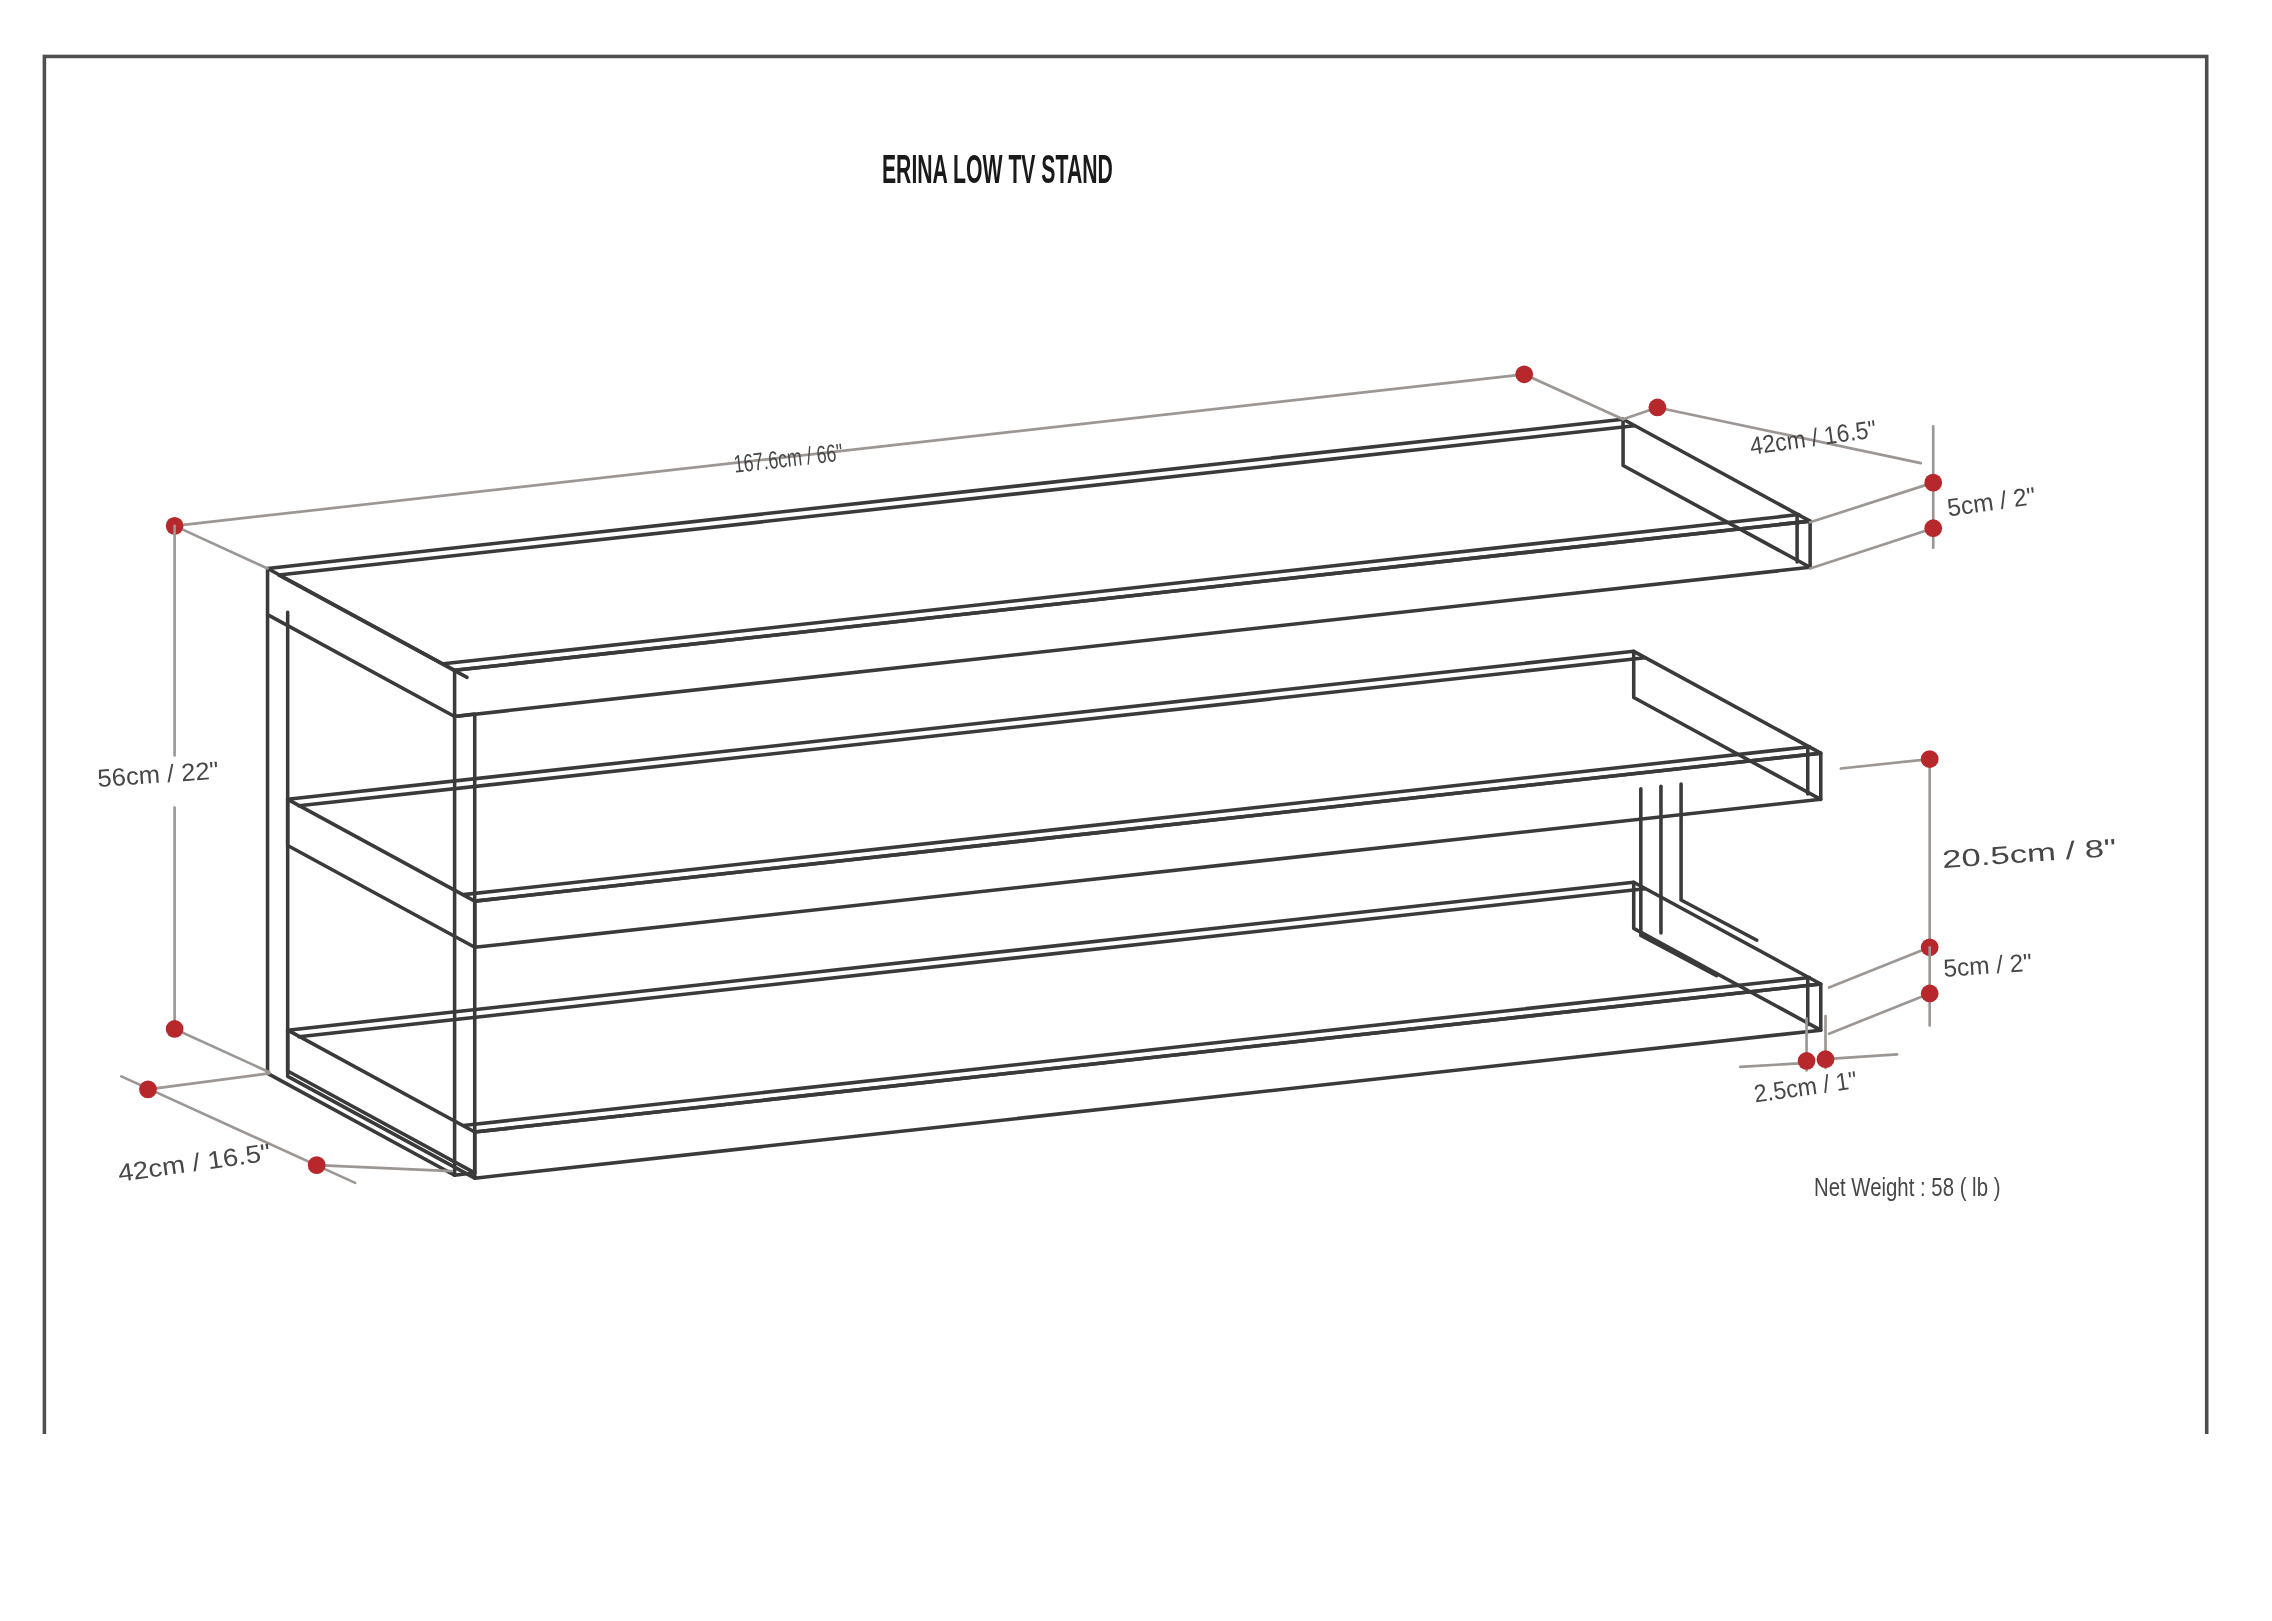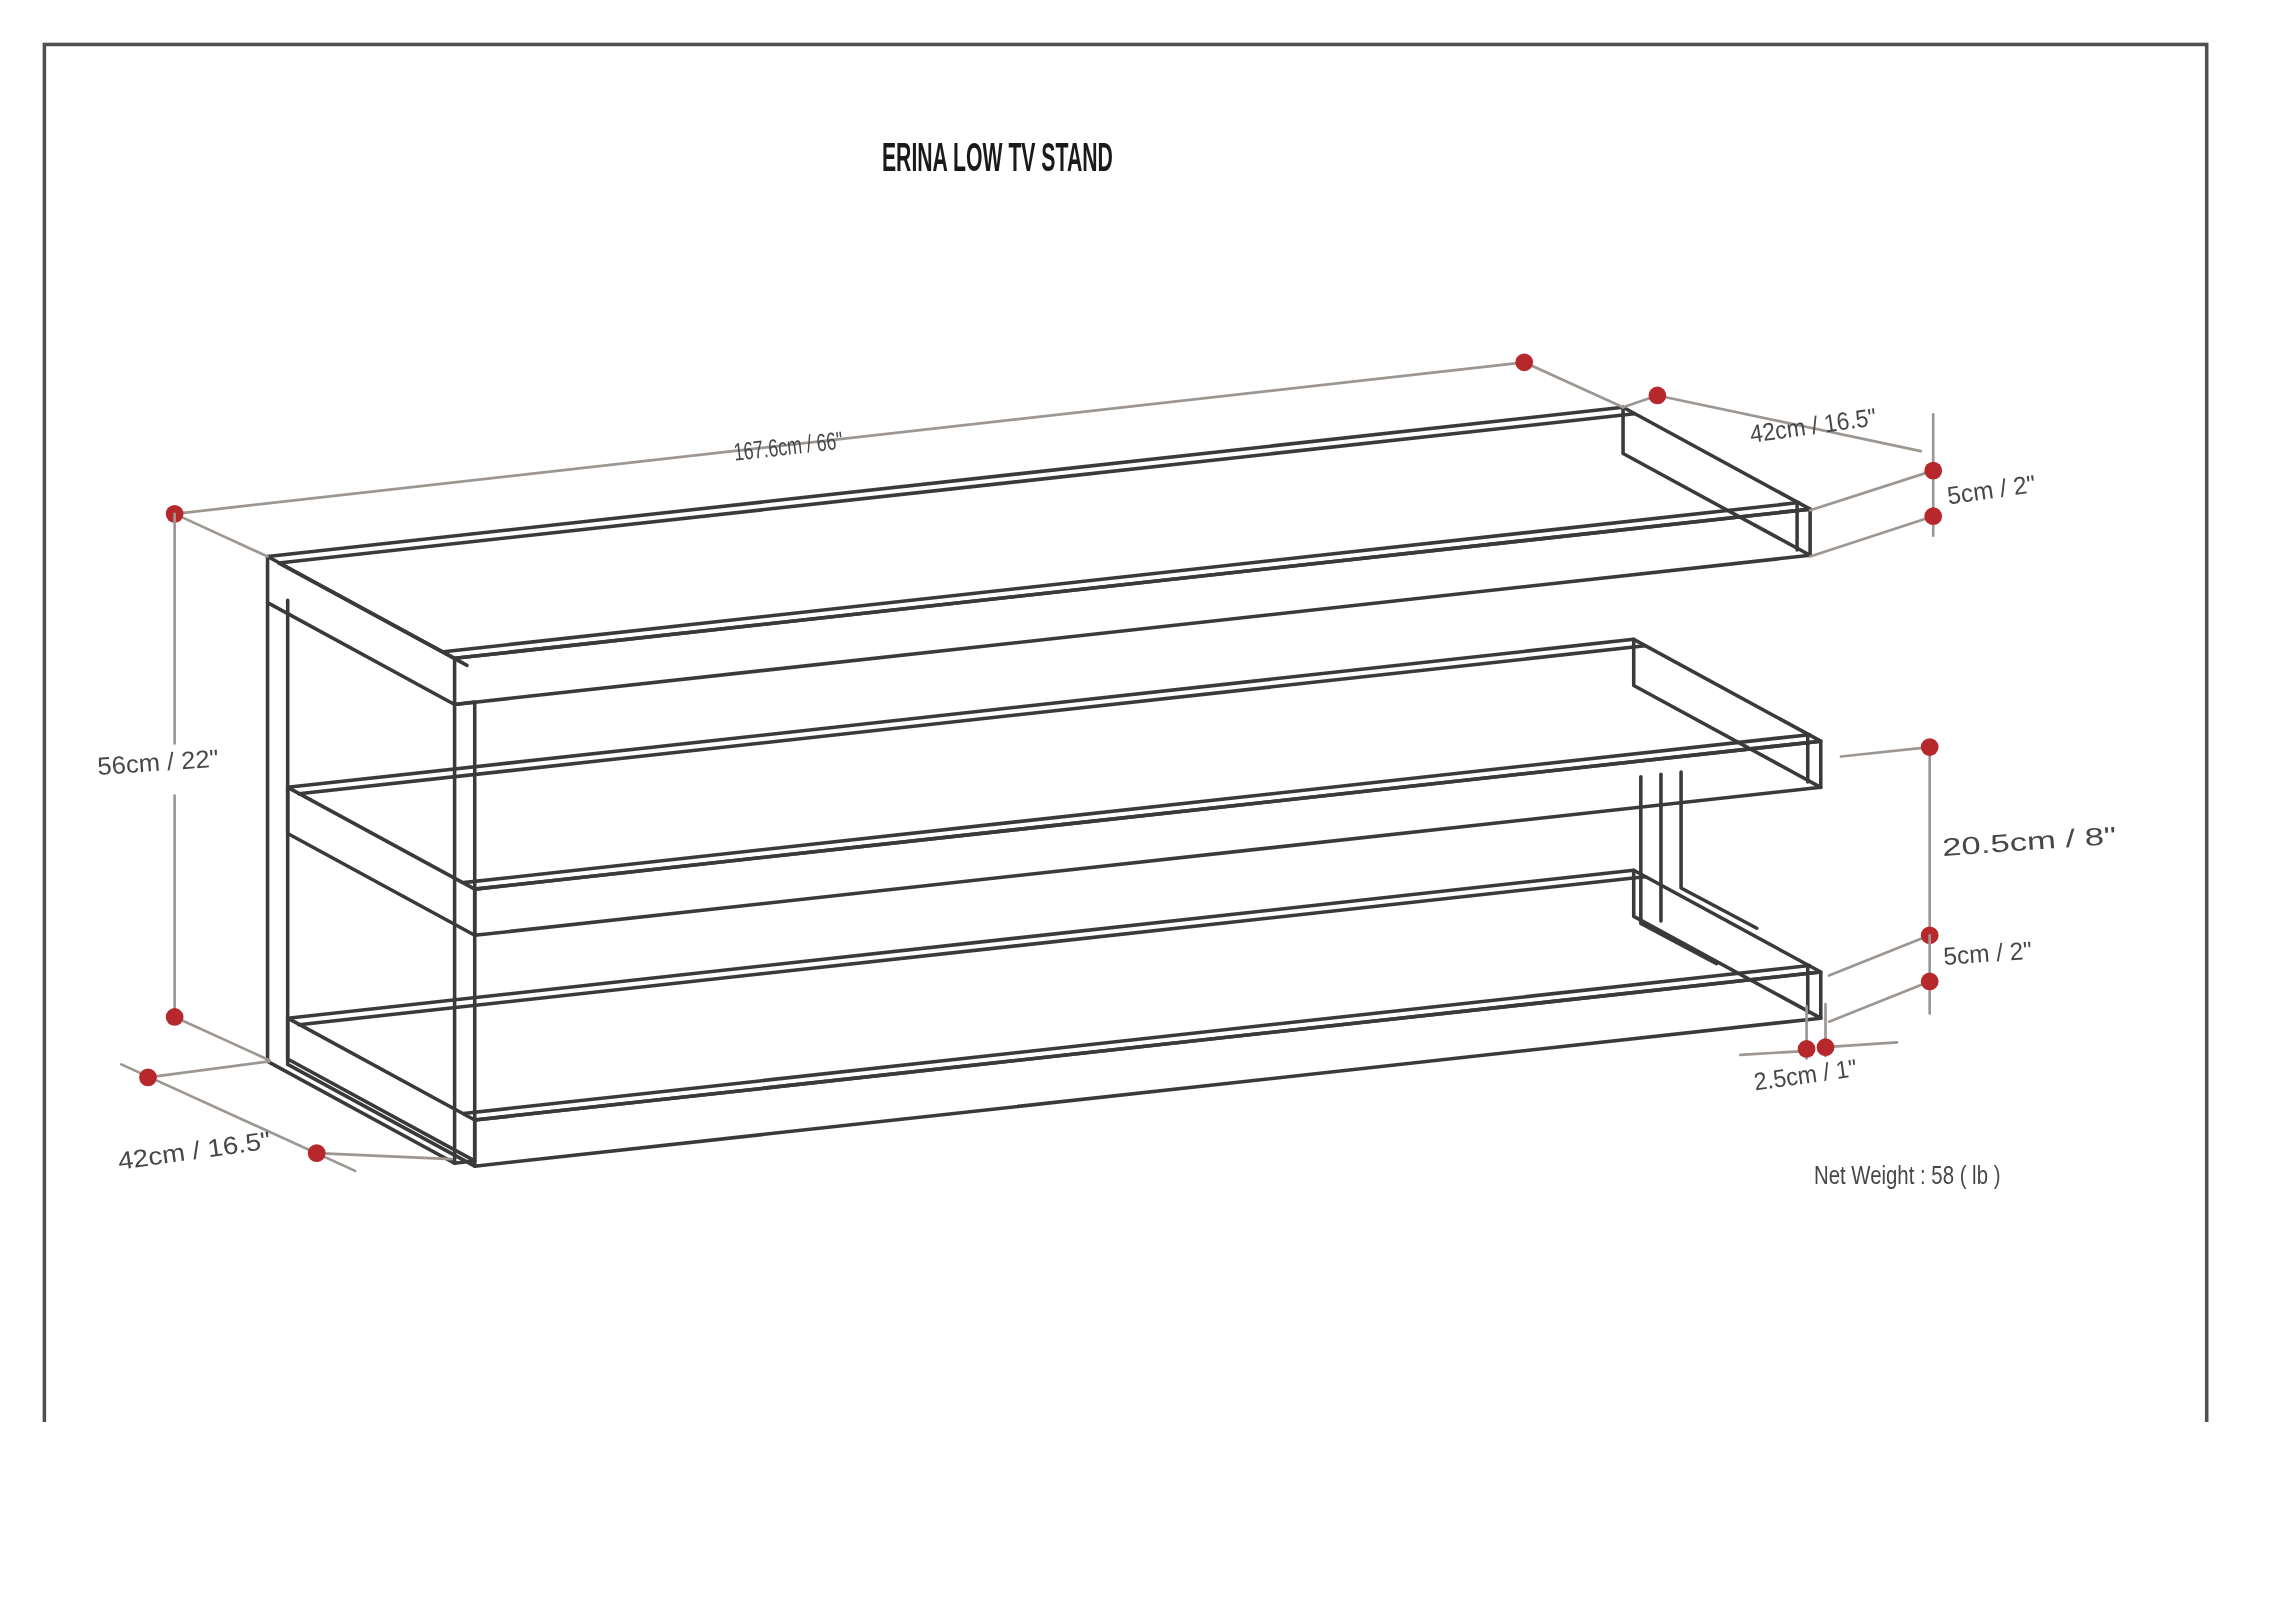--- a/index.html
+++ b/index.html
@@ -1,21 +1,21 @@
 <!DOCTYPE html>
 <html style="--line: #3a3a3a; --dim: #9c9792; --dot: #b7282d; --label: #474747; --title: #1a1a1a; --frame: #4f4f4f; --background: #ffffff;font-size:9.5px"><head>
 <meta charset="utf-8">
 <style>
   :root{
     --line:#3a3a3a; --dim:#9c9792; --dot:#b7282d;
     --label:#474747; --title:#1a1a1a; --frame:#4f4f4f; --background:#ffffff;
   }
   html,body{margin:0;padding:0;background:var(--background);}
   .sheet{position:relative;width:2273px;height:1422px;background:var(--background);
-         font-family:"Liberation Sans", sans-serif;}
+         font-family:"Liberation Sans", sans-serif;margin-top:12px;}
   svg{display:block;width:2273px;height:1622px;}
   .wire{stroke:var(--line);stroke-width:6;fill:none;stroke-linecap:round;stroke-linejoin:round;}
   .dim{stroke:var(--dim);stroke-width:4.5;fill:none;stroke-linecap:round;}
   .dot{fill:var(--dot);stroke:none;}
   .lbl{fill:var(--label);font-family:"Liberation Sans", sans-serif;font-size:42px;}
   .note{fill:var(--label);font-family:"Liberation Sans", sans-serif;font-size:44px;}
   .ttl{fill:var(--title);font-family:"Liberation Sans", sans-serif;font-size:68px;font-weight:bold;}
 </style>
 </head>
 <body>

